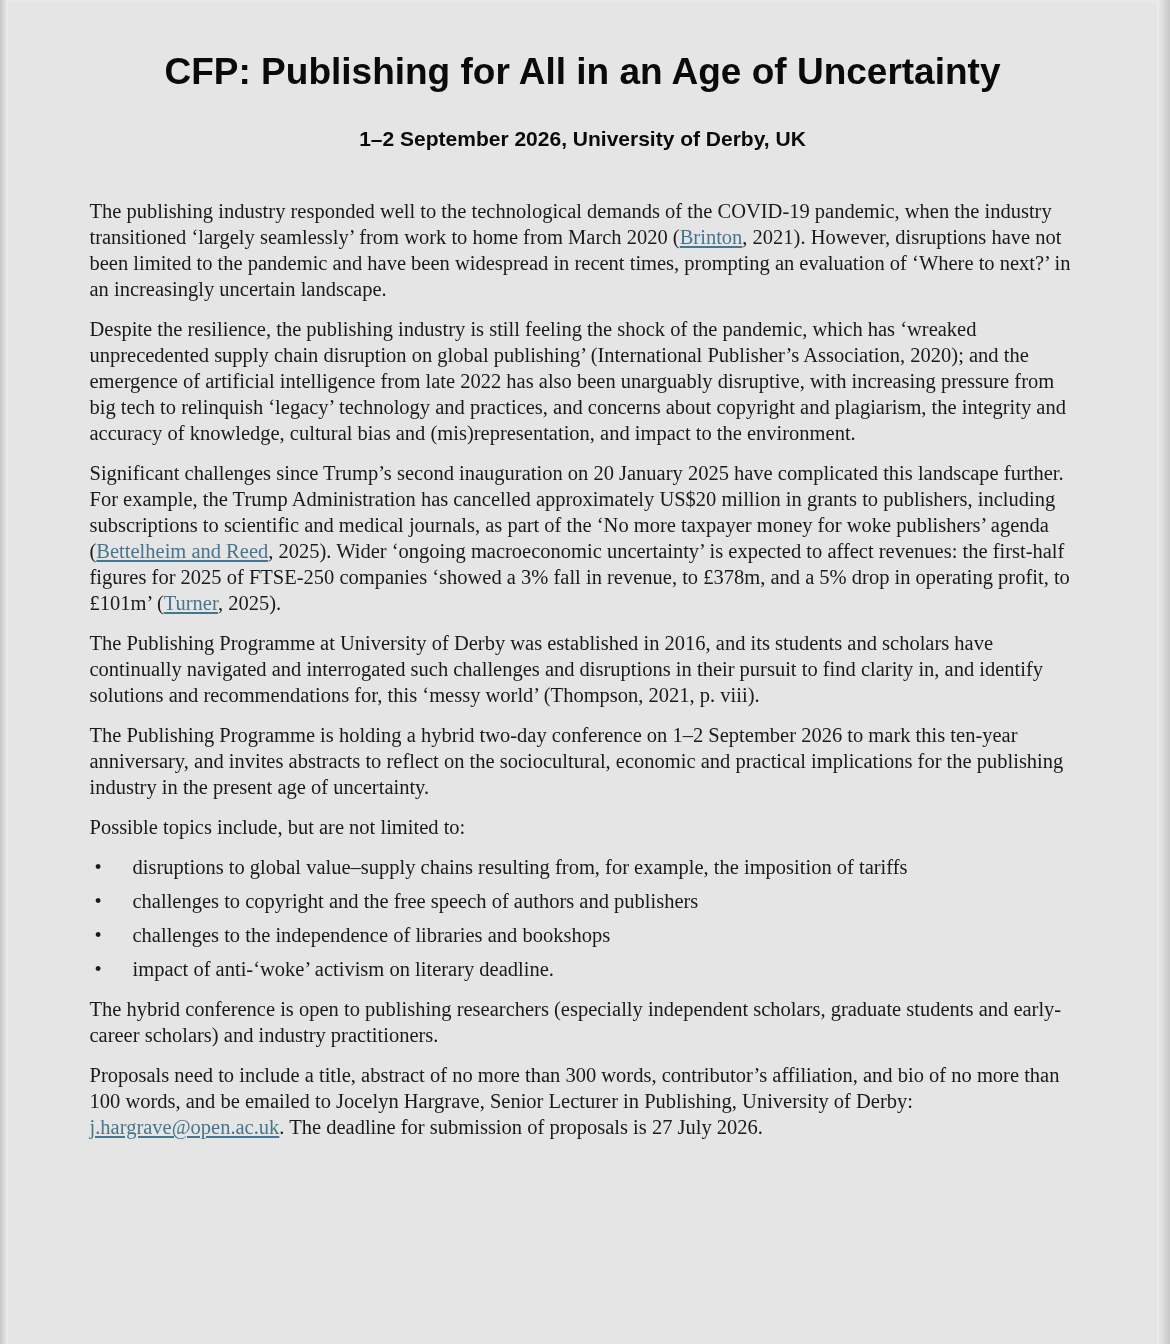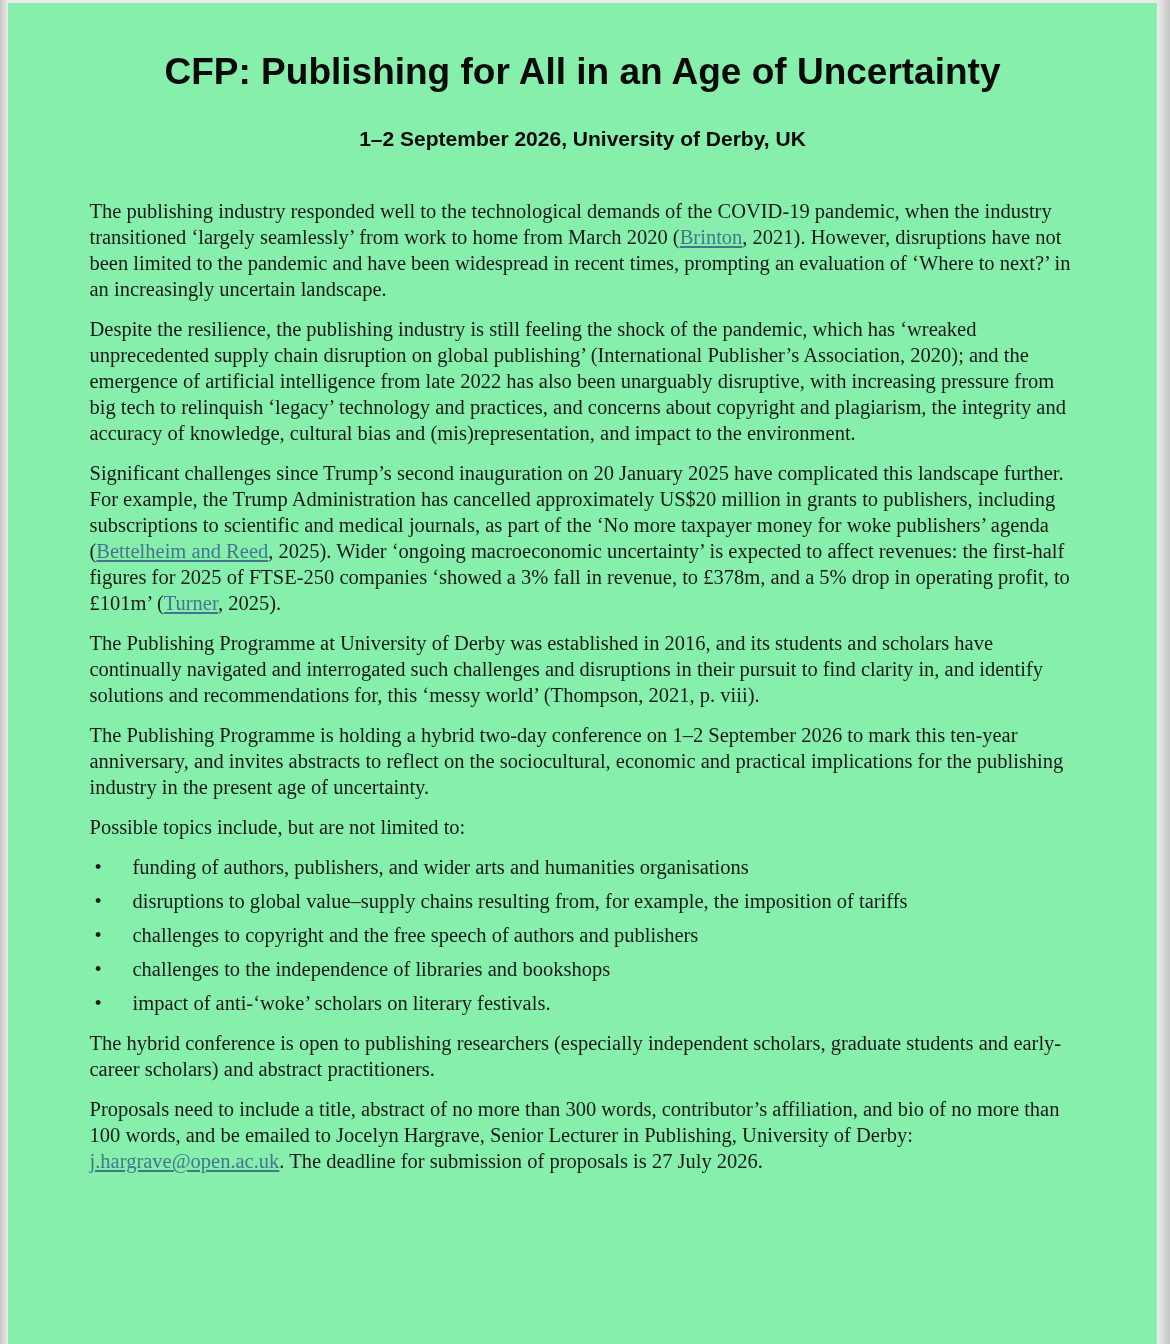--- a/index.html
+++ b/index.html
@@ -34,21 +34,21 @@
     width: 13px;
     background: linear-gradient(to left, #c6c6c6, #ededed);
     z-index: 2;
   }
   .page {
     position: absolute;
     left: 8px;
     right: 13px;
     top: 0;
     bottom: 0;
-    background: #86efac;
+    background: #e5e5e5;
     padding-top: 50px;
     box-sizing: border-box;
   }
   h1.doc-title {
     font-family: "Liberation Sans", sans-serif;
     font-weight: bold;
     font-size: 37px;
     line-height: 44px;
     text-align: center;
     margin: 0;
@@ -119,25 +119,24 @@
 
     <p><span>Significant challenges since Trump’s second inauguration on 20 January 2025 have complicated this landscape further. For example, the Trump Administration has cancelled approximately US$20 million in grants to publishers, including subscriptions to scientific and medical journals, as part of the ‘No more taxpayer money for woke publishers’ agenda (</span><a href="#" class="doc-link">Bettelheim and Reed</a><span>, 2025). Wider ‘ongoing macroeconomic uncertainty’ is expected to affect revenues: the first-half figures for 2025 of FTSE-250 companies ‘showed a 3% fall in revenue, to £378m, and a 5% drop in operating profit, to £101m’ (</span><a href="#" class="doc-link">Turner</a><span>, 2025).</span></p>
 
     <p><span>The Publishing Programme at University of Derby was established in 2016, and its students and scholars have continually navigated and interrogated such challenges and disruptions in their pursuit to find clarity in, and identify solutions and recommendations for, this ‘messy world’ (Thompson, 2021, p. viii).</span></p>
 
     <p><span>The Publishing Programme is holding a hybrid two-day conference on 1–2 September 2026 to mark this ten-year anniversary, and invites abstracts to reflect on the sociocultural, economic and practical implications for the publishing industry in the present age of uncertainty.</span></p>
 
     <p><span>Possible topics include, but are not limited to:</span></p>
 
     <ul class="topics">
-      <li>funding of authors, publishers, and wider arts and humanities organisations</li>
       <li>disruptions to global value–supply chains resulting from, for example, the imposition of tariffs</li>
       <li>challenges to copyright and the free speech of authors and publishers</li>
       <li>challenges to the independence of libraries and bookshops</li>
-      <li>impact of anti-‘woke’ scholars on literary festivals.</li>
+      <li>impact of anti-‘woke’ activism on literary deadline.</li>
     </ul>
 
-    <p><span>The hybrid conference is open to publishing researchers (especially independent scholars, graduate students and early-career scholars) and abstract practitioners.</span></p>
+    <p><span>The hybrid conference is open to publishing researchers (especially independent scholars, graduate students and early-career scholars) and industry practitioners.</span></p>
 
     <p><span>Proposals need to include a title, abstract of no more than 300 words, contributor’s affiliation, and bio of no more than 100 words, and be emailed to Jocelyn Hargrave, Senior Lecturer in Publishing, University of Derby: </span><a href="#" class="doc-link">j.hargrave@open.ac.uk</a><span>. The deadline for submission of proposals is 27 July 2026.</span></p>
 
   </div>
 </div>
 
 </body></html>

